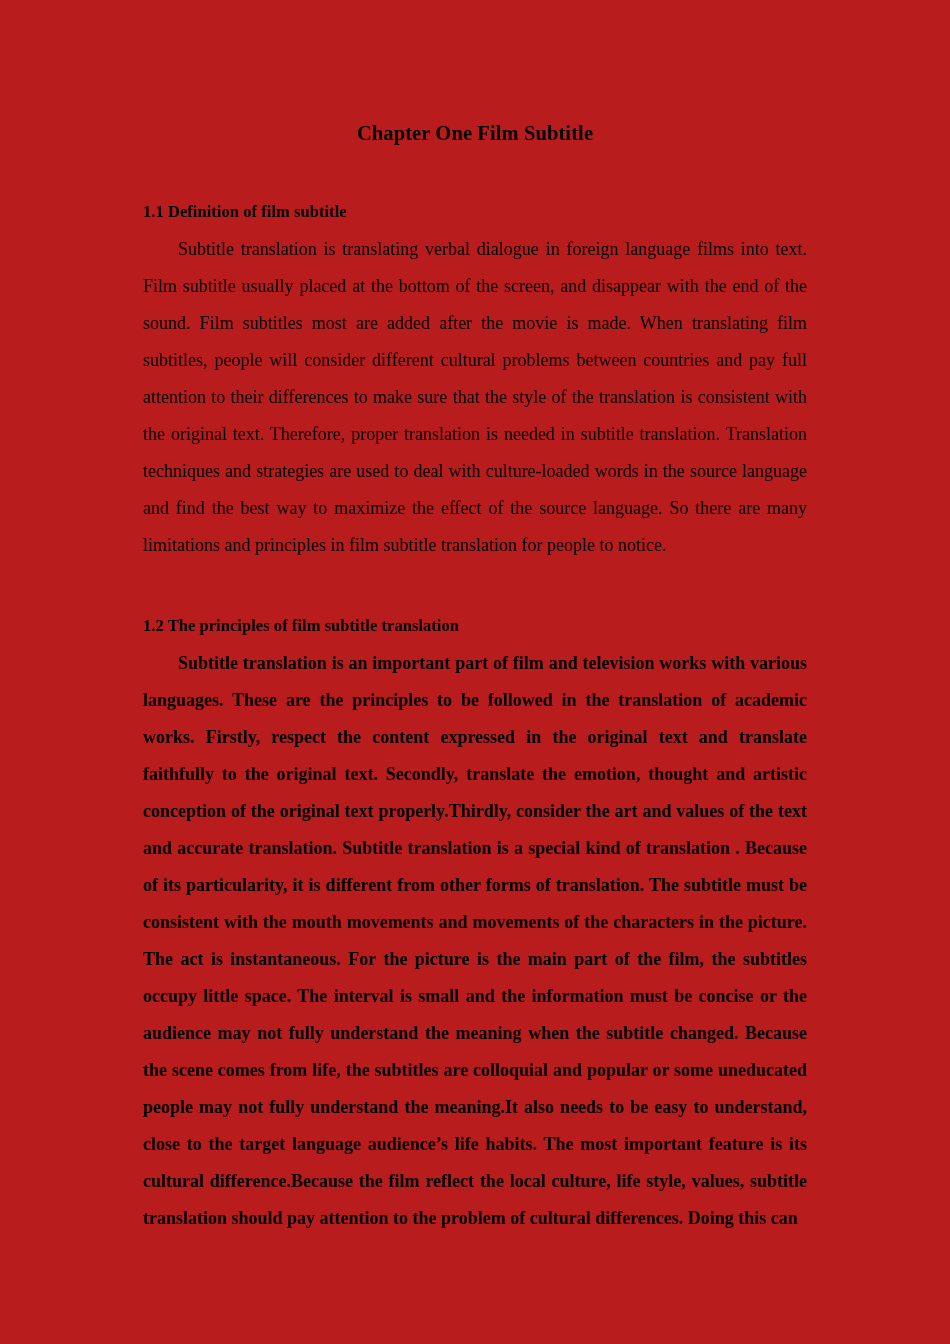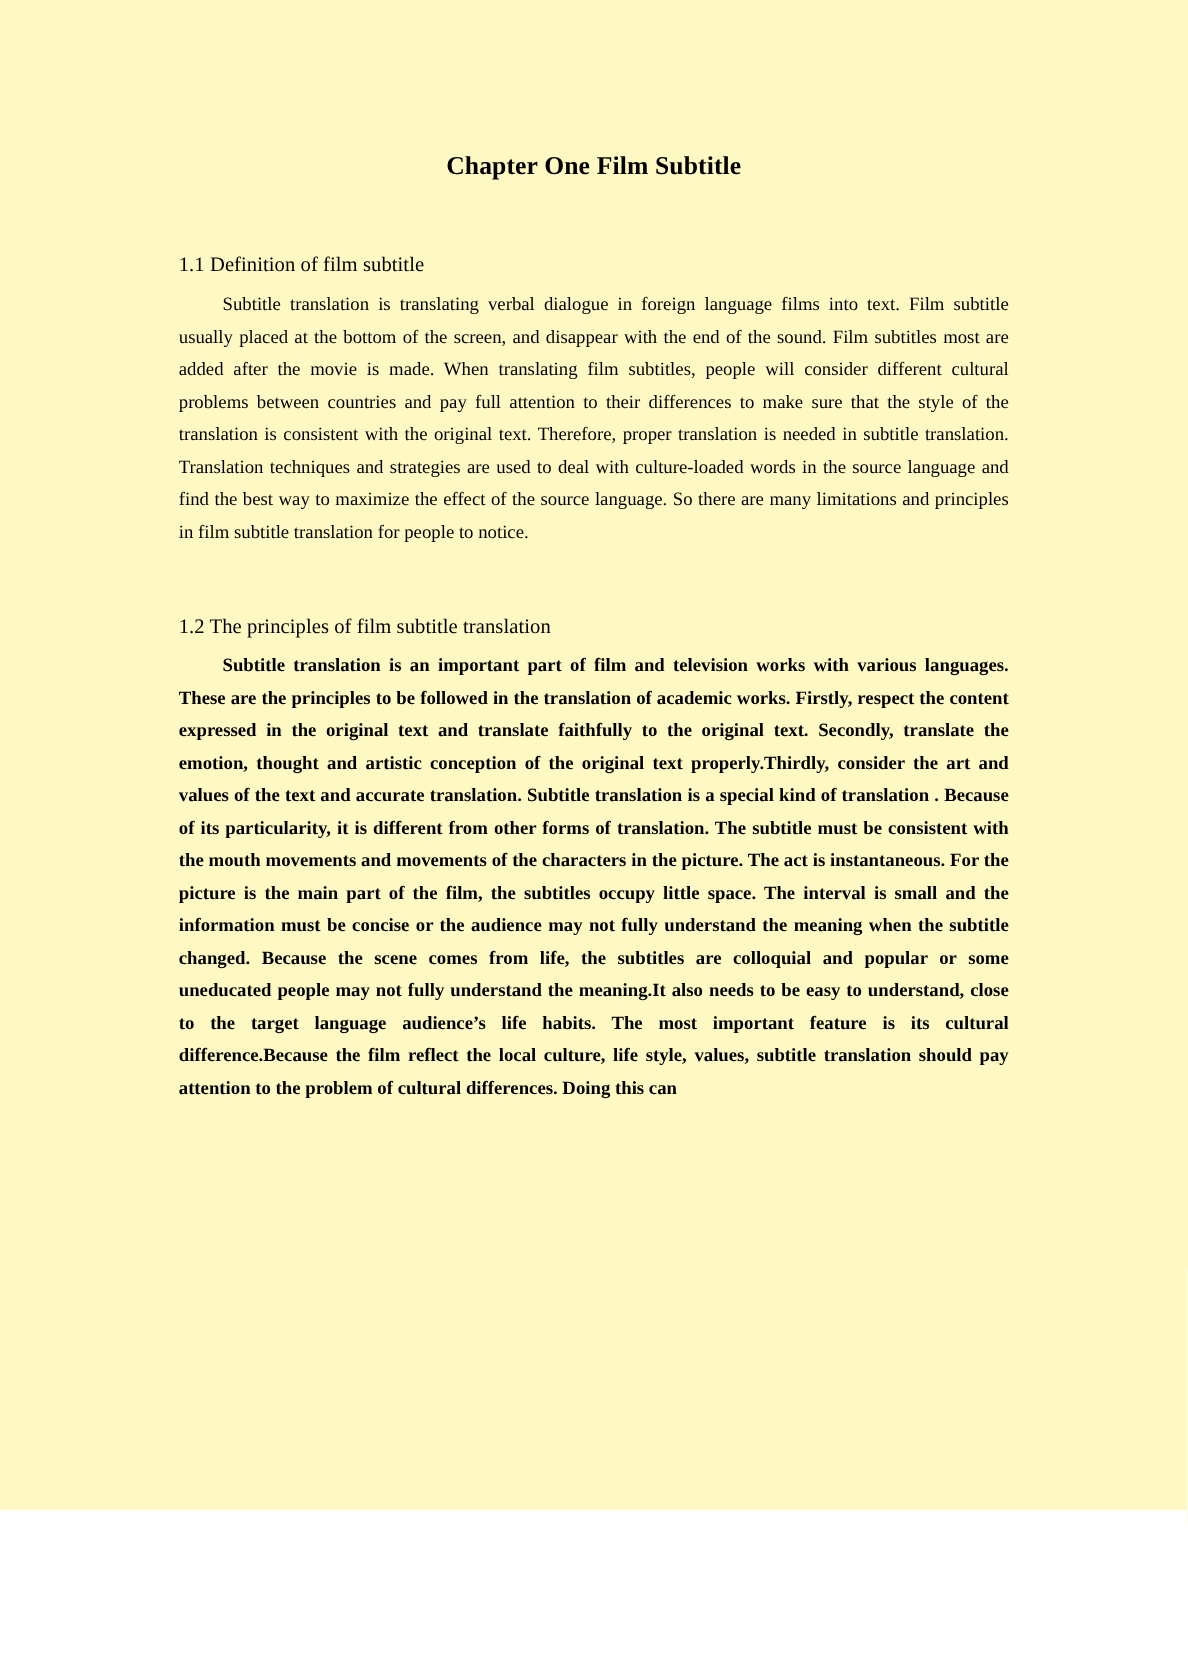--- a/index.html
+++ b/index.html
@@ -3,22 +3,22 @@
 <meta charset="utf-8">
 <style>
   html, body {
     margin: 0;
     padding: 0;
     background: #ffffff;
   }
   .page {
     position: relative;
     width: 950px;
-    height: 1208px;
-    background: #fef9c3;
+    height: 1344px;
+    background: #b91c1c;
     margin: 0 auto;
     overflow: hidden;
     font-family: "Liberation Serif", "DejaVu Serif", serif;
     color: #000000;
     -webkit-font-smoothing: antialiased;
   }
   .content {
     position: absolute;
     left: 143px;
     top: 0;
@@ -27,30 +27,30 @@
   .doc-title {
     text-align: center;
     font-size: 20.5px;
     font-weight: bold;
     margin: 0;
     padding-top: 122px;
     letter-spacing: 0.1px;
   }
   .section-heading {
     font-size: 16.5px;
-    font-weight: normal;
+    font-weight: bold;
     text-align: left;
     margin: 0;
     letter-spacing: 0.05px;
   }
   .heading-1-1 { padding-top: 57px; }
   .heading-1-2 { padding-top: 52px; }
   .body-par {
-    font-size: 15px;
-    line-height: 26px;
+    font-size: 18px;
+    line-height: 37px;
     text-align: justify;
     text-justify: inter-word;
     text-indent: 35px;
     margin: 0;
     padding-top: 9px;
     hyphens: none;
     -webkit-hyphens: none;
   }
   
   .body-par.clipped {

